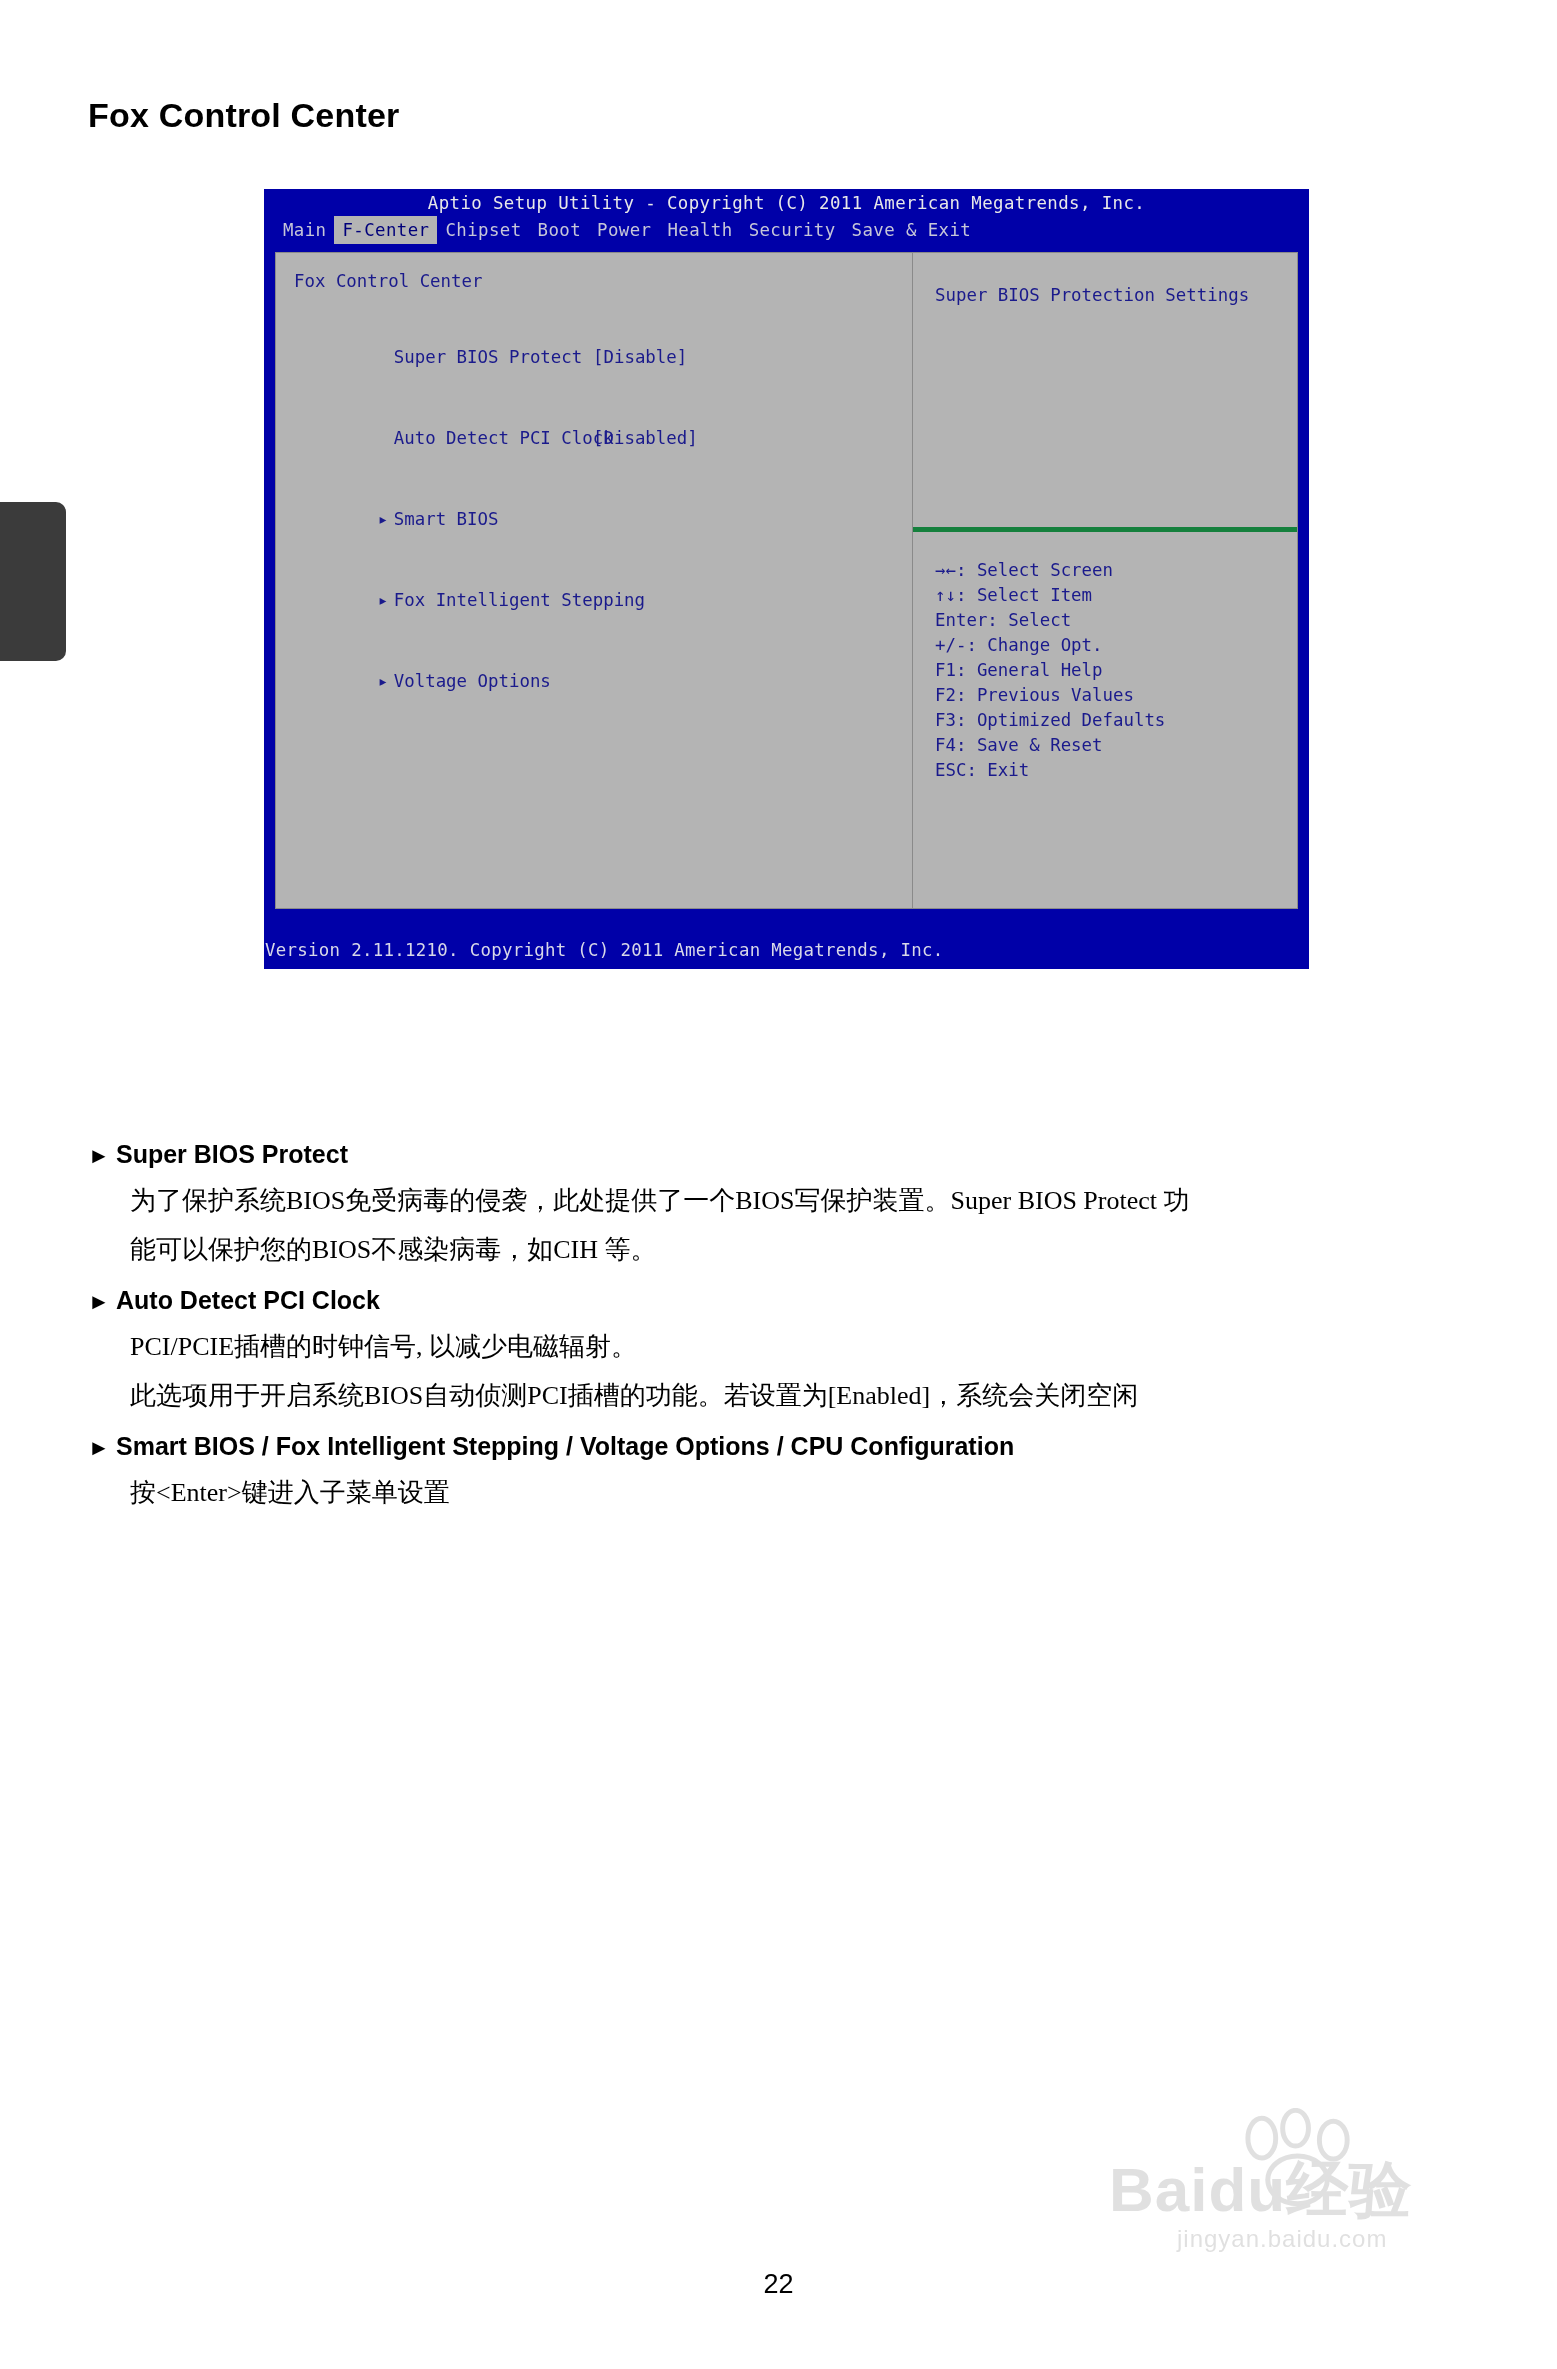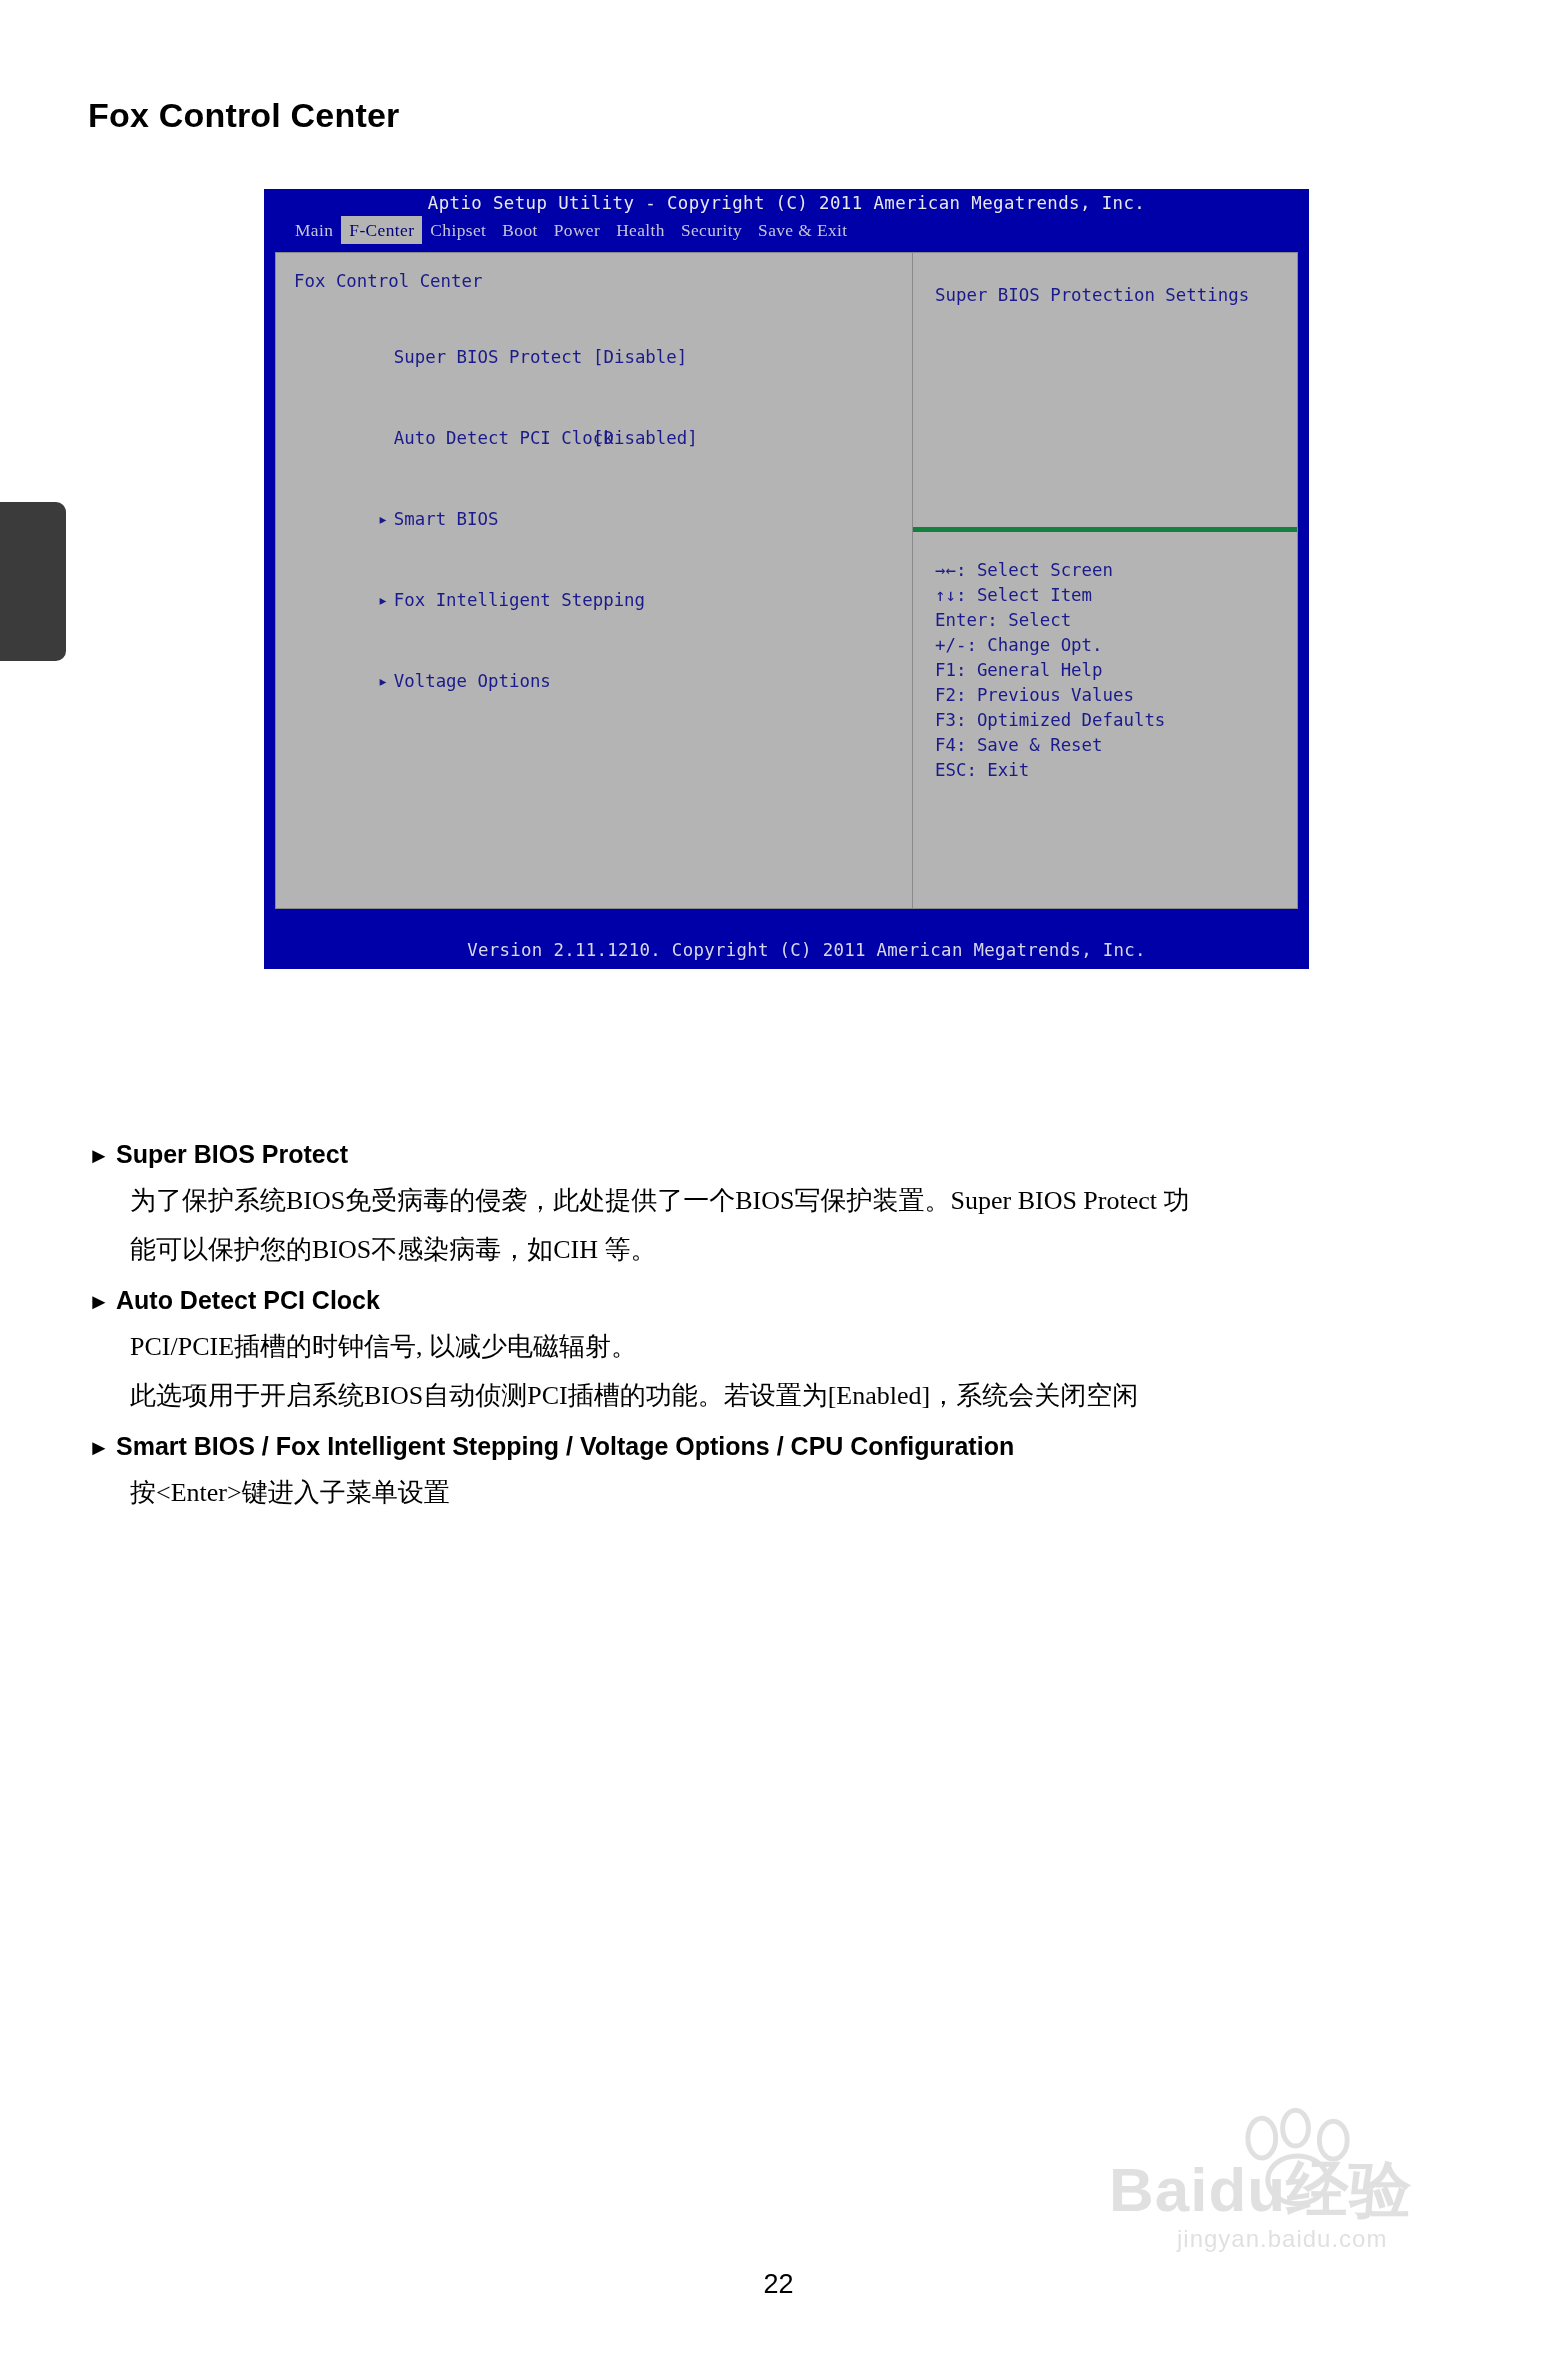--- a/index.html
+++ b/index.html
@@ -68,24 +68,23 @@
     height: 26px;
     line-height: 26px;
     text-align: center;
     color: #e8e8e8;
     letter-spacing: 0.4px;
   }
   .bios-menu {
     height: 28px;
     line-height: 28px;
     color: #c6c6d8;
-    padding-left: 22px;
+    padding-left: 10px;
     letter-spacing: 0.4px;
     white-space: nowrap;
-    font-family: Liberation Serif, serif;
   }
   .bios-menu span {
     display: inline-block;
     padding: 0 8px;
   }
   .bios-menu span.active {
     background: #b4b4b4;
     color: #00007a;
   }
   .bios-body {
@@ -141,24 +140,23 @@
     width: 16px;
     color: #1a1a8c;
   }
   .bios-footer {
     position: absolute;
     left: 0;
     bottom: 0;
     width: 100%;
     height: 36px;
     line-height: 36px;
-    text-align: center;
+    text-align: left;
     color: #d8d8e8;
     letter-spacing: 0.3px;
-    padding-left: 20px;
   }
 
   
   .notes {
     position: absolute;
     left: 88px;
     top: 1134px;
     width: 1393px;
     color: #000000;
   }

